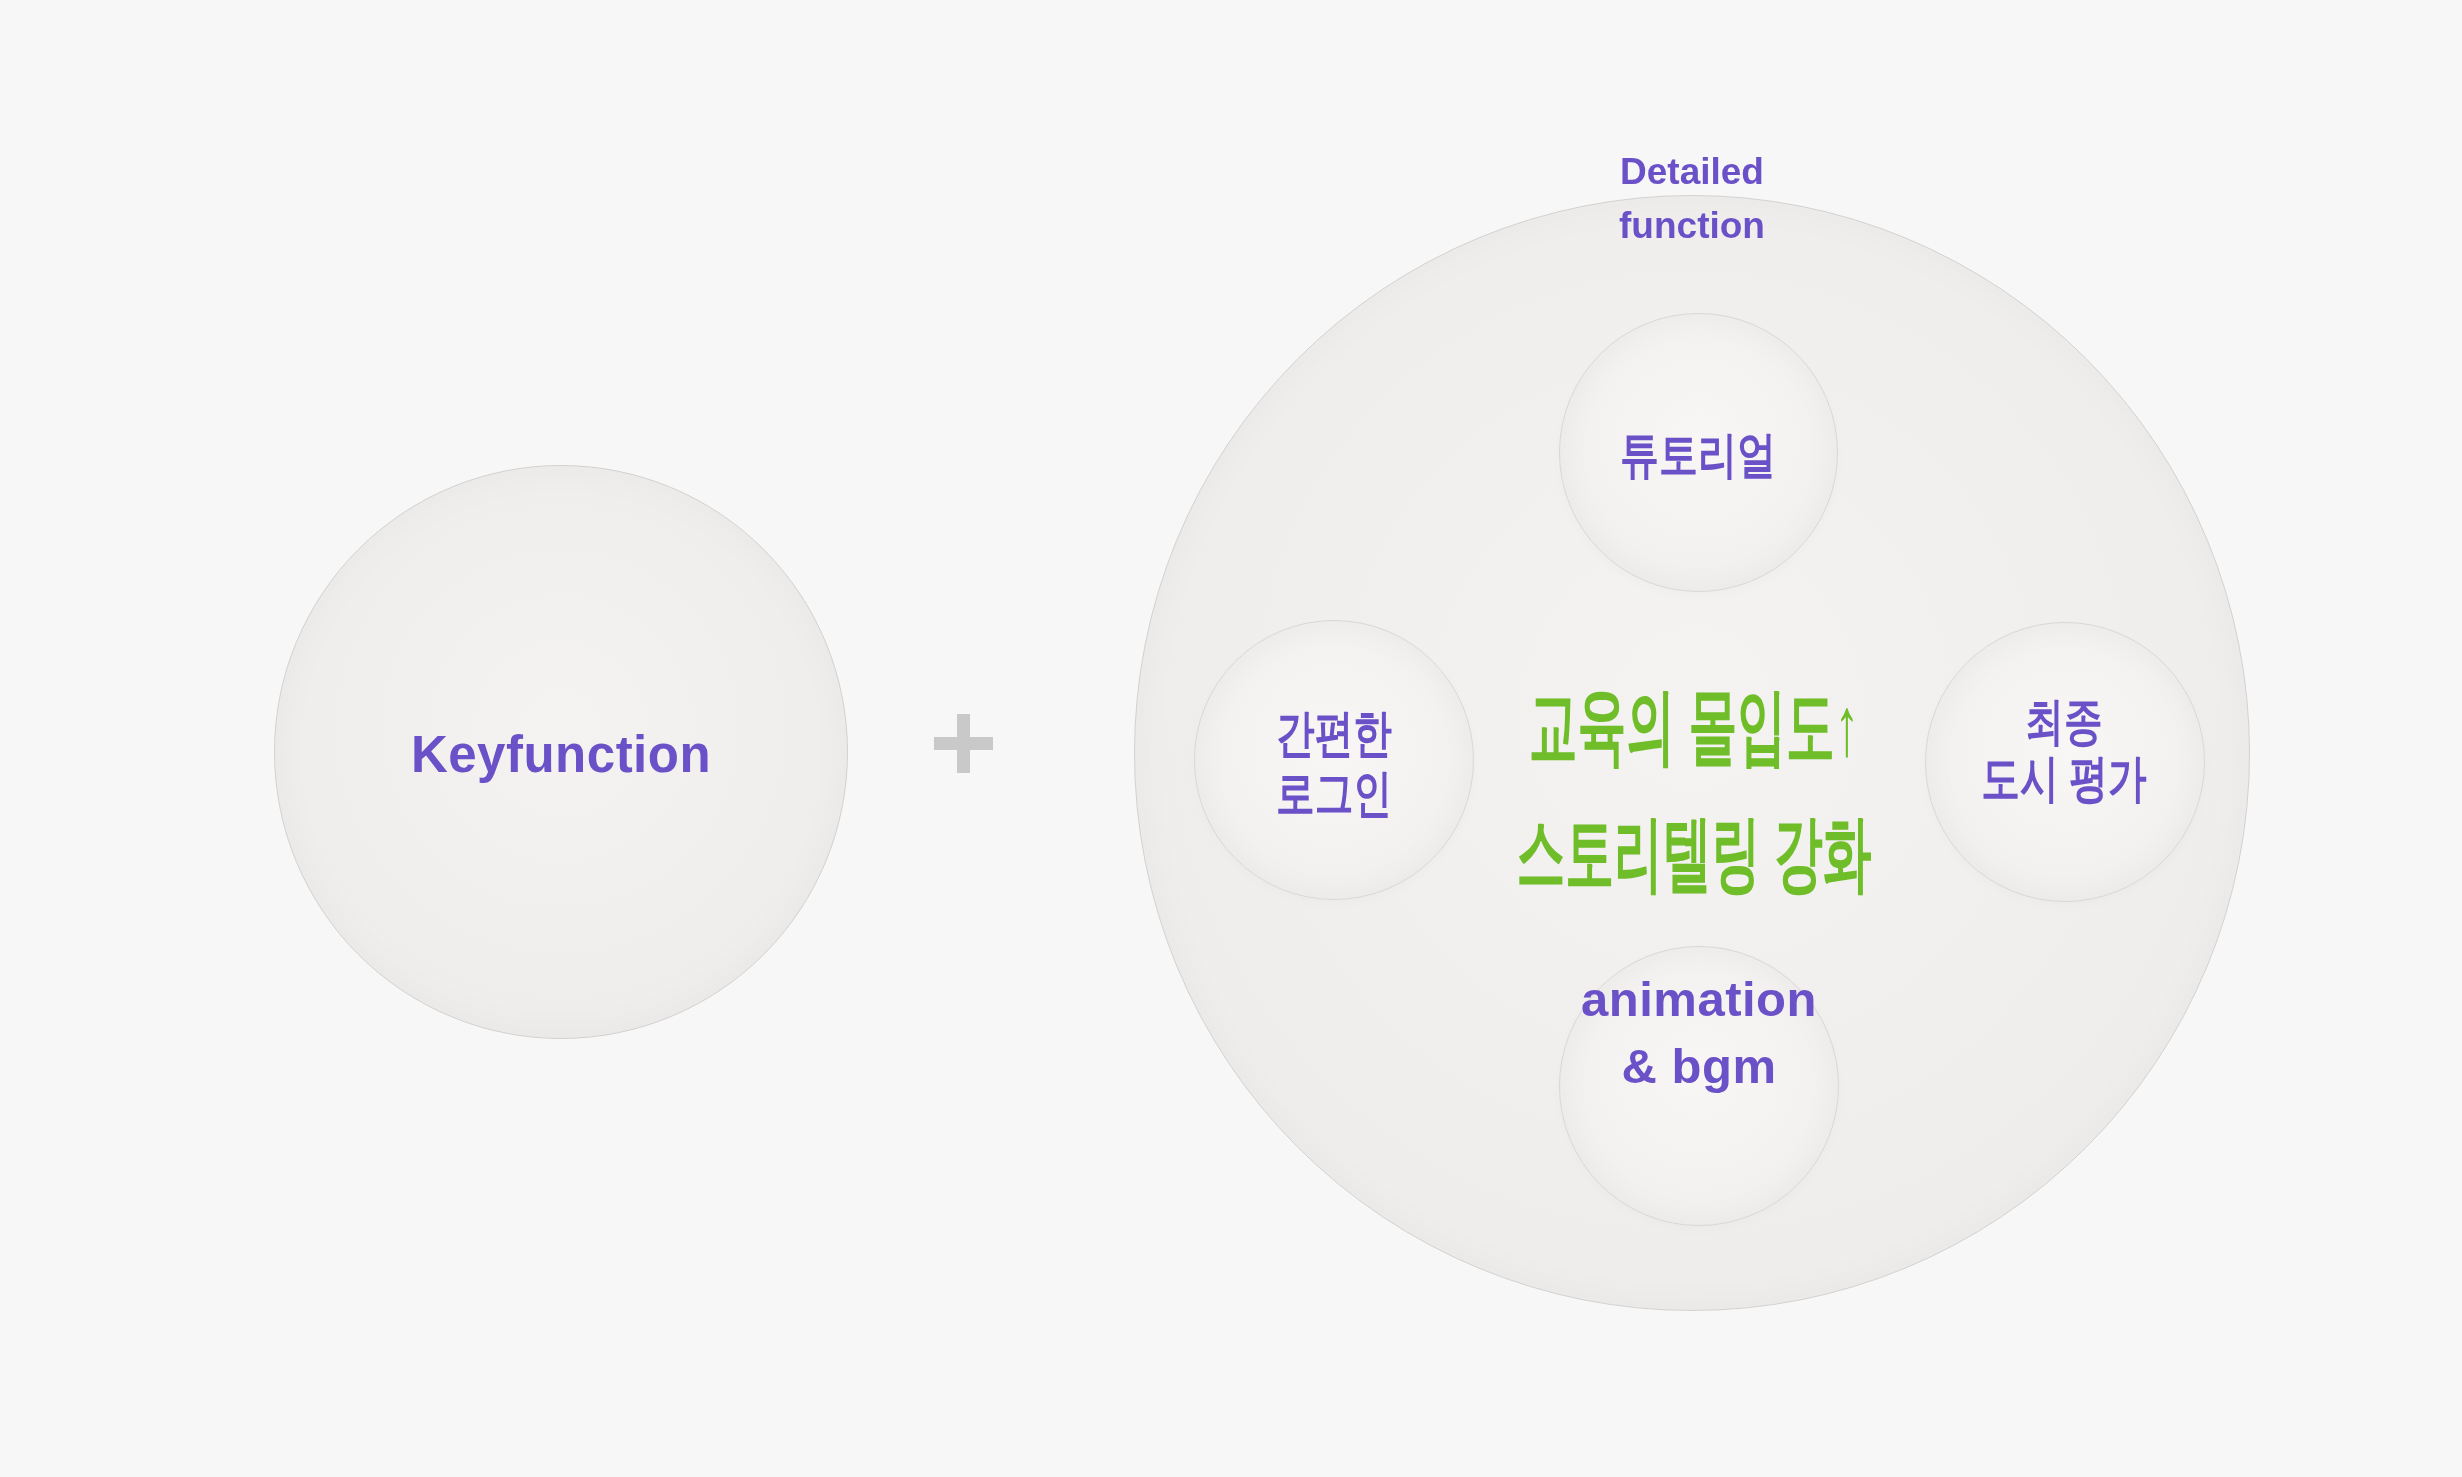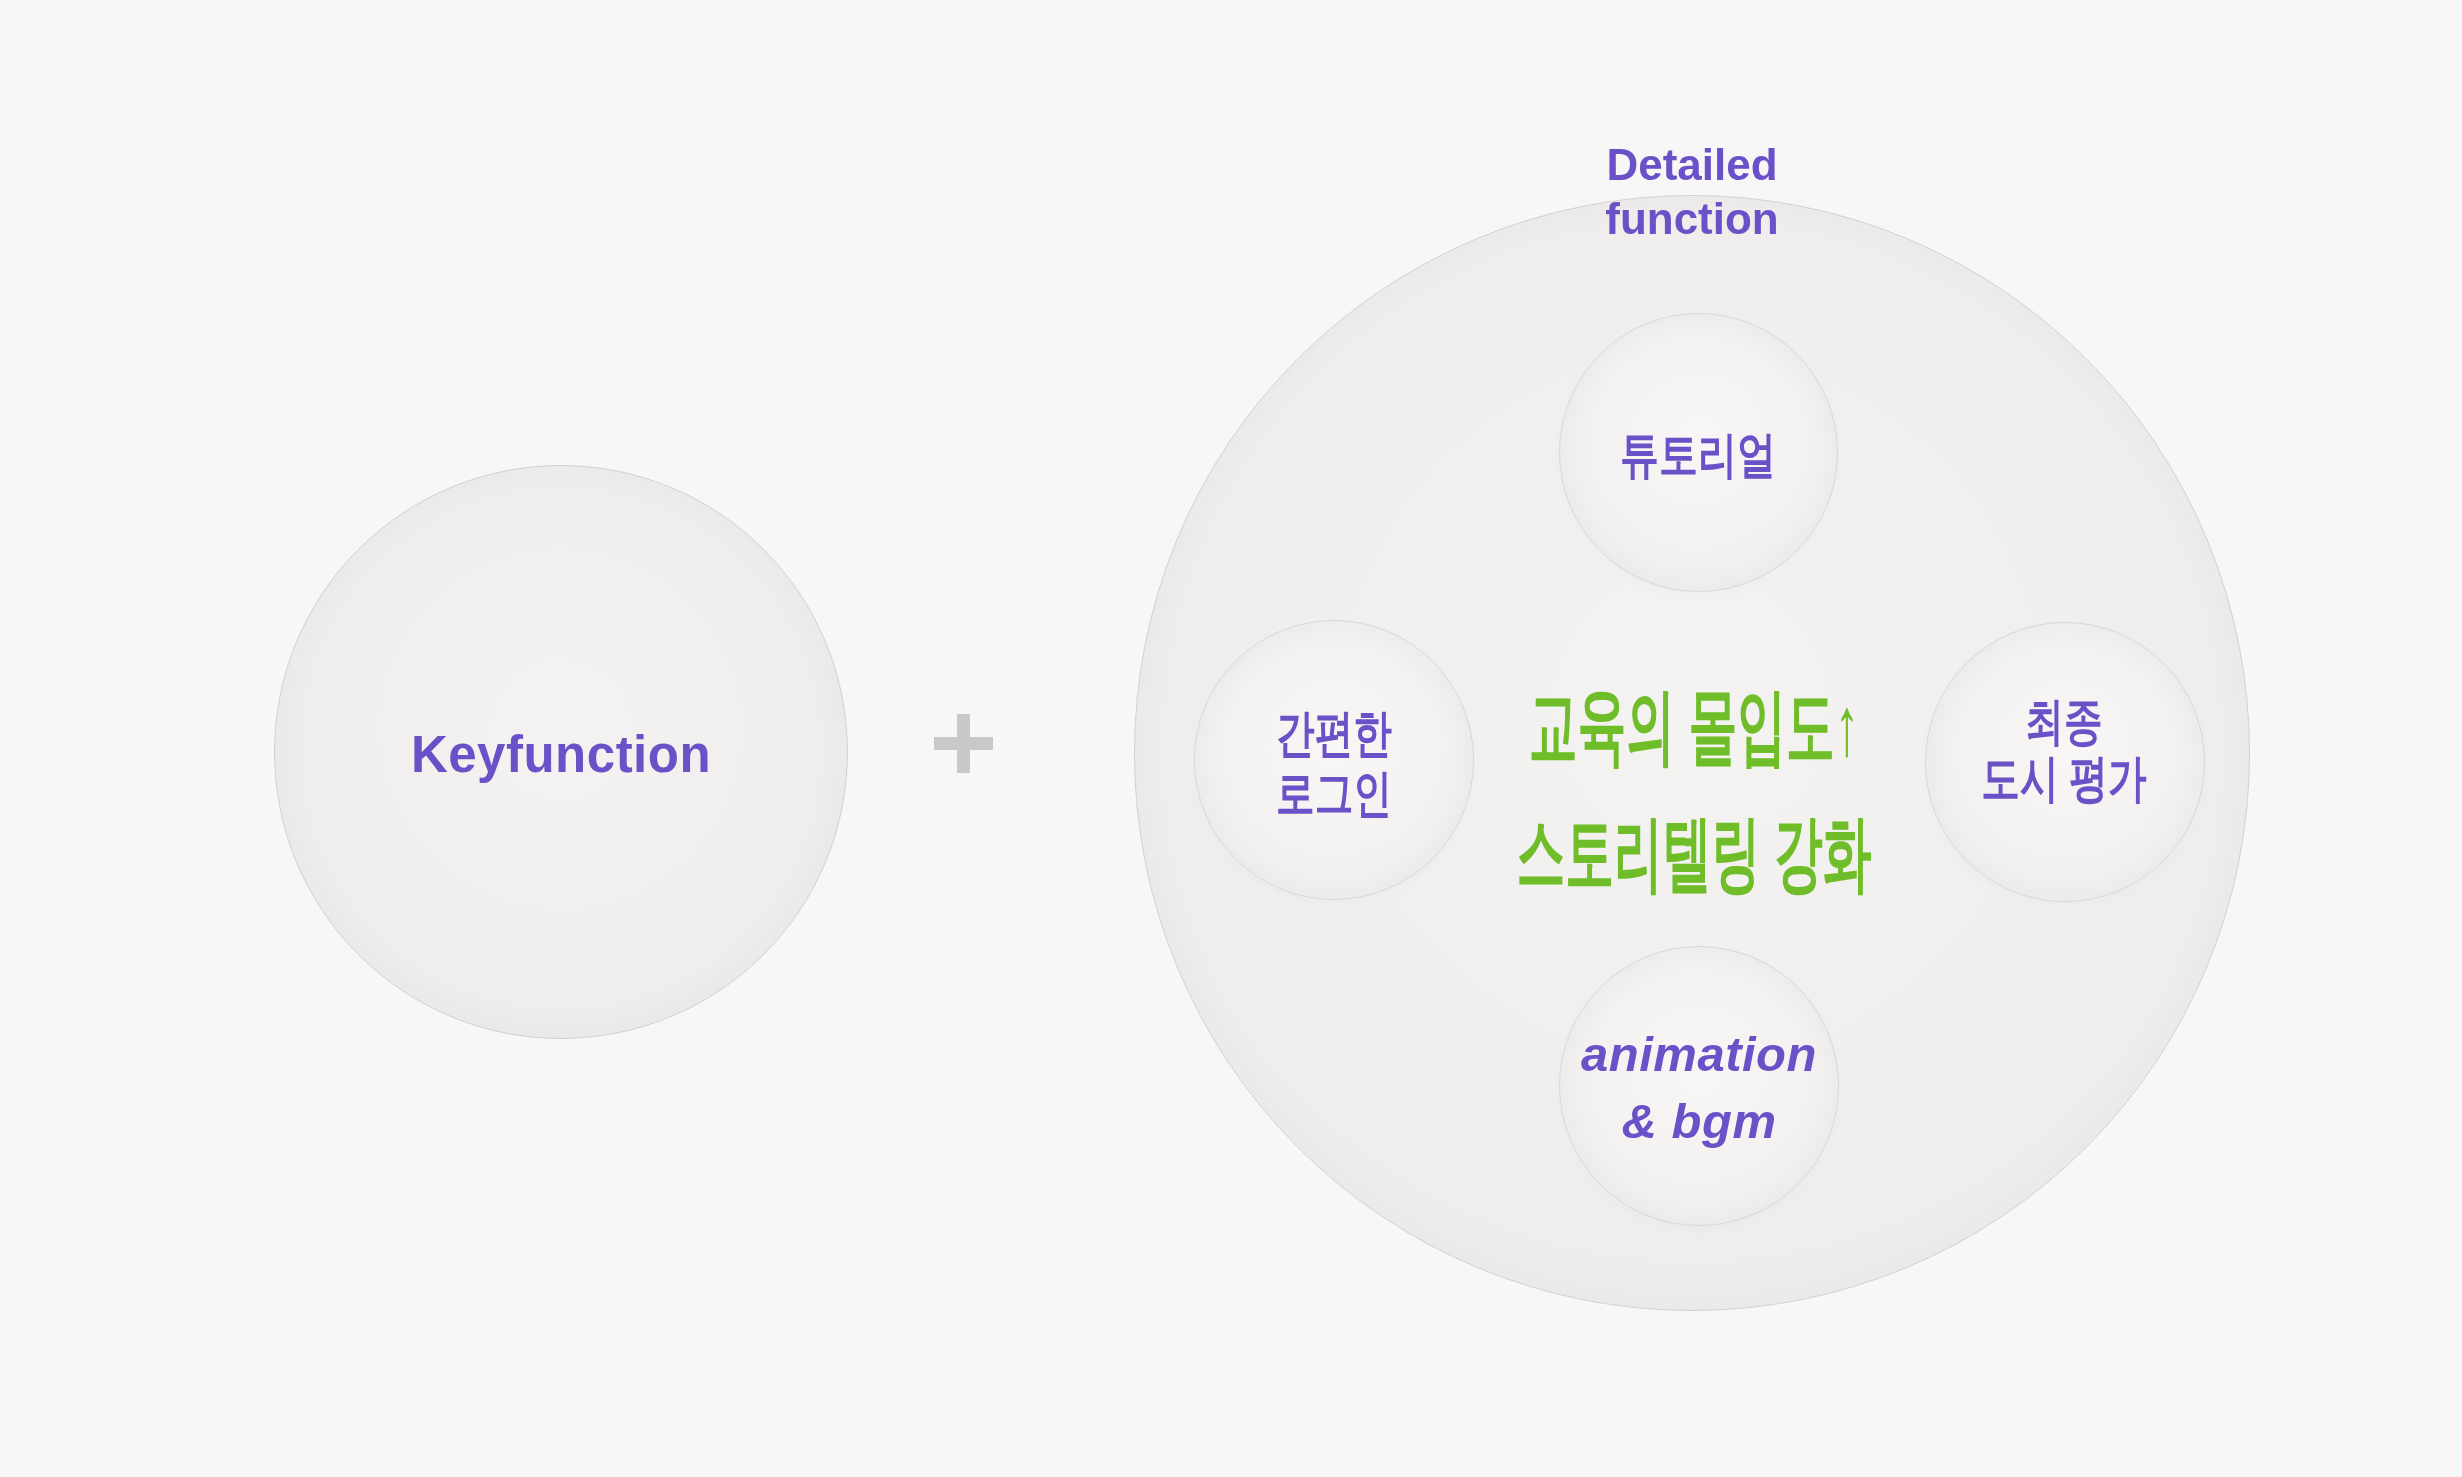--- a/index.html
+++ b/index.html
@@ -50,22 +50,22 @@
     white-space: nowrap;
     color: var(--purple, #6b51c7);
     font-weight: 700;
   }
   .key-label {
     left: 561px; top: 754px;
     font-size: 51px;
     letter-spacing: 0.5px;
   }
   .detail-title {
-    left: 1692px; top: 192px;
-    font-size: 44px;
+    left: 1692px; top: 199px;
+    font-size: 37px;
     line-height: 54px;
   }
   .center-benefit {
     left: 1694px; top: 790px;
     font-size: 65px;
     line-height: 98px;
     font-weight: 800;
     color: var(--green, #6fbd28);
     transform: translate(-50%, -50%) scale(0.75, 1.29);
   }
@@ -80,25 +80,24 @@
     line-height: 49px;
     transform: translate(-50%, -50%) scale(0.92, 1.22);
   }
   .lbl-right {
     left: 2064px; top: 750px;
     font-size: 42px;
     line-height: 47px;
     transform: translate(-50%, -50%) scale(0.92, 1.22);
   }
   .lbl-bottom {
-    left: 1699px; top: 1088px;
+    left: 1699px; top: 1033px;
     font-size: 49px;
     line-height: 67px;
     letter-spacing: 0.5px;
-    font-style: italic;
   }
   .plus {
     position: absolute;
     left: 934px; top: 714px;
     width: 59px; height: 59px;
   }
   .plus .bar {
     position: absolute;
     background: var(--plus-gray, #c9c9c9);
   }

